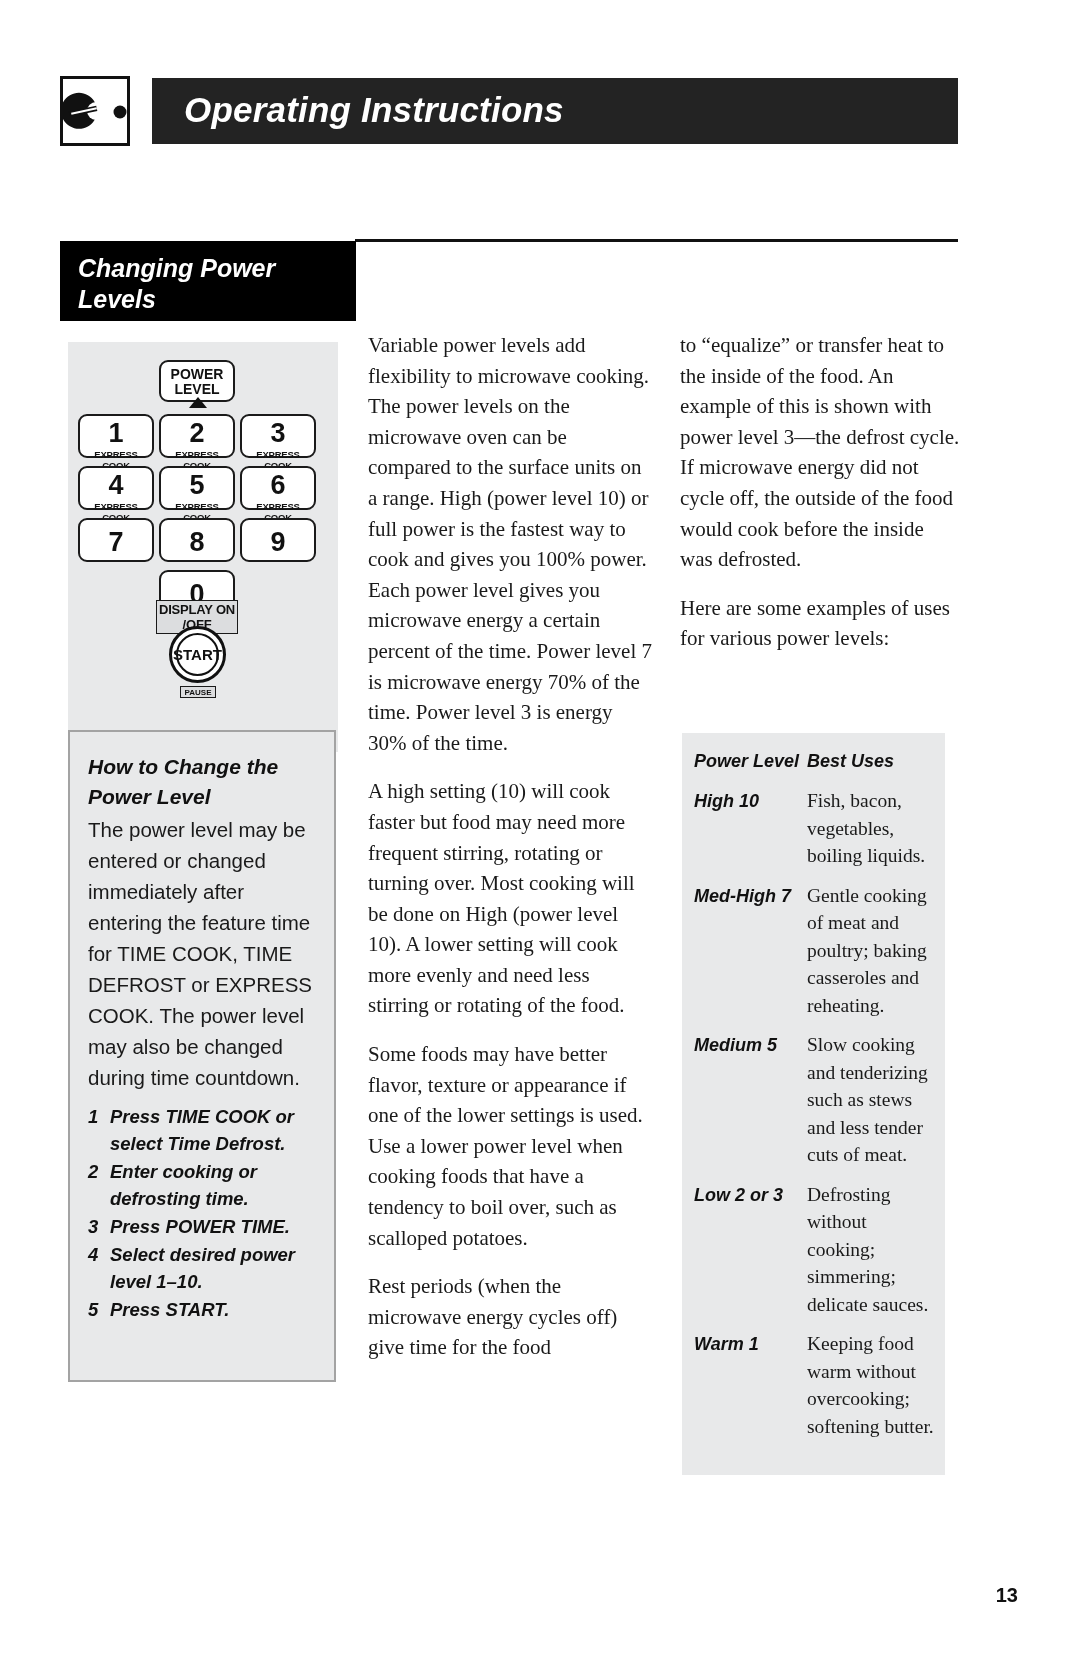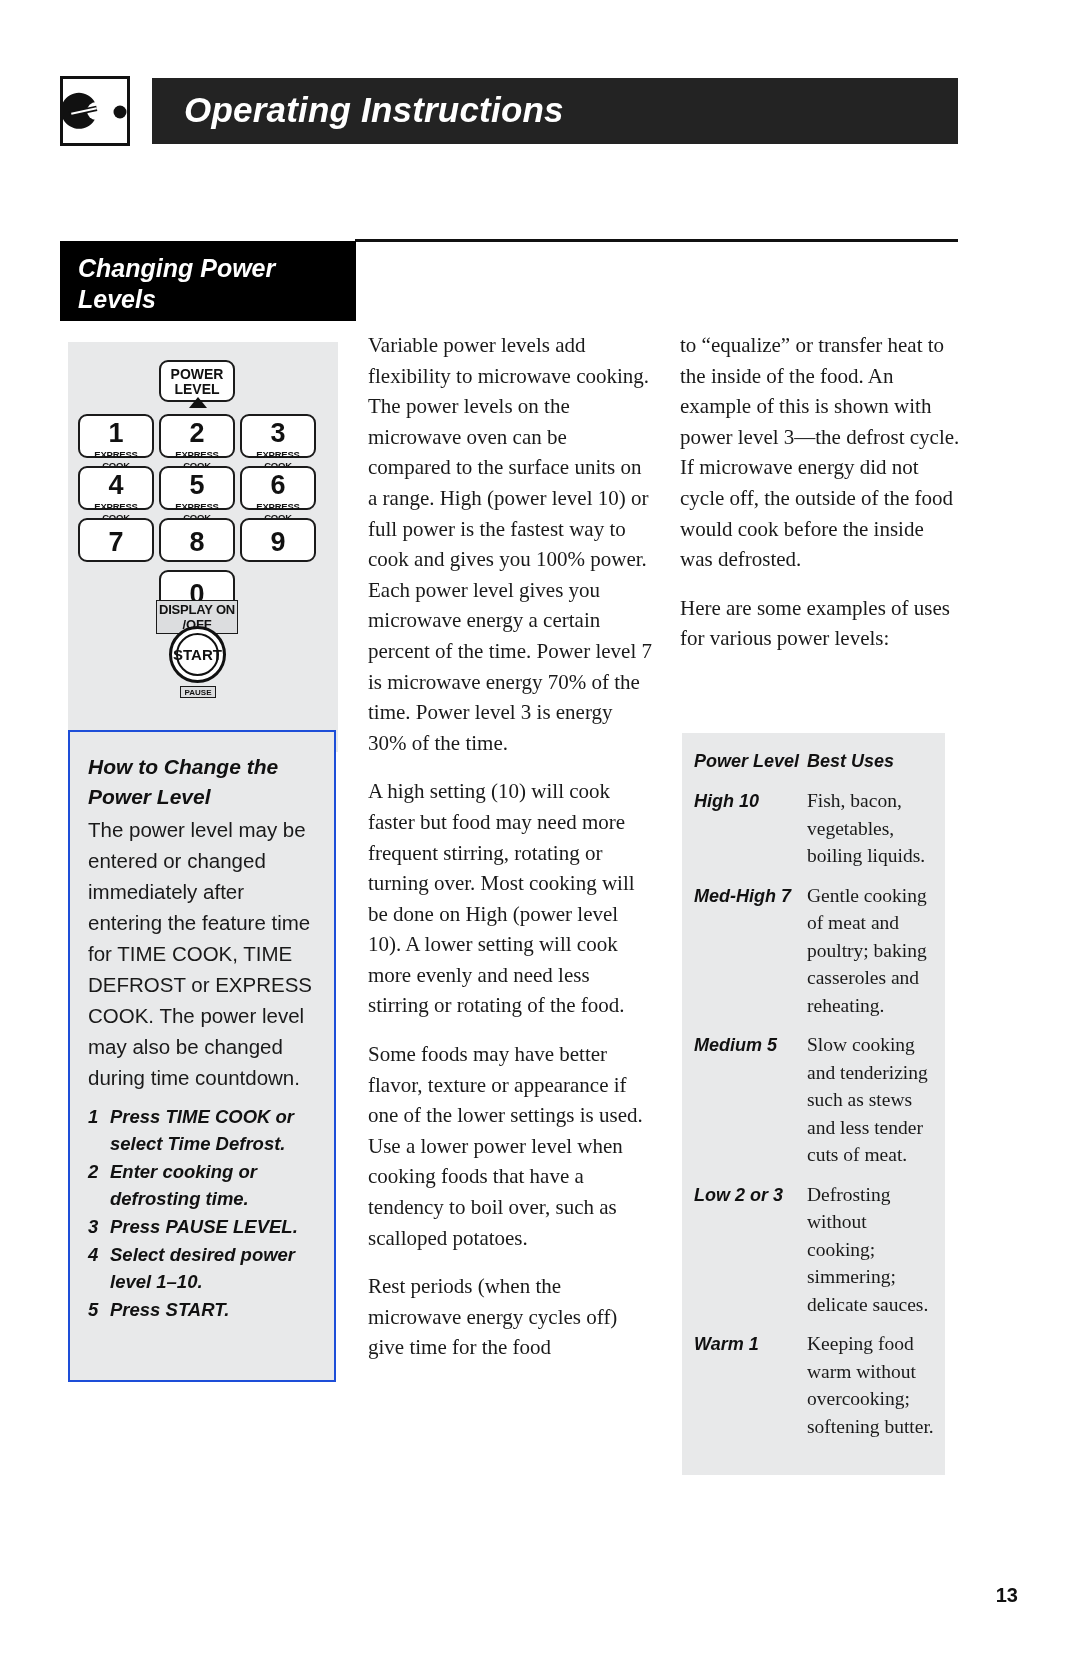--- a/index.html
+++ b/index.html
@@ -210,21 +210,21 @@
   }
 
   
   .howto {
     position: absolute;
     left: 68px;
     top: 730px;
     width: 268px;
     height: 652px;
     background: #e8e9ea;
-    border: 2px solid #1d4ed8;
+    border: 2px solid #a3a3a3;
     box-sizing: border-box;
     padding: 20px 18px 0 18px;
   }
   .howto-title {
     font-family: "Liberation Sans", sans-serif;
     font-weight: bold;
     font-style: italic;
     font-size: 21px;
     line-height: 30px;
     color: #111;
@@ -424,21 +424,21 @@
     <div class="step">
       <span class="n">1</span>
       <span class="t">Press TIME COOK or select Time Defrost.</span>
     </div>
     <div class="step">
       <span class="n">2</span>
       <span class="t">Enter cooking or defrosting time.</span>
     </div>
     <div class="step">
       <span class="n">3</span>
-      <span class="t">Press PAUSE LEVEL.</span>
+      <span class="t">Press POWER TIME.</span>
     </div>
     <div class="step">
       <span class="n">4</span>
       <span class="t">Select desired power level 1–10.</span>
     </div>
     <div class="step">
       <span class="n">5</span>
       <span class="t">Press START.</span>
     </div>
   </div>

